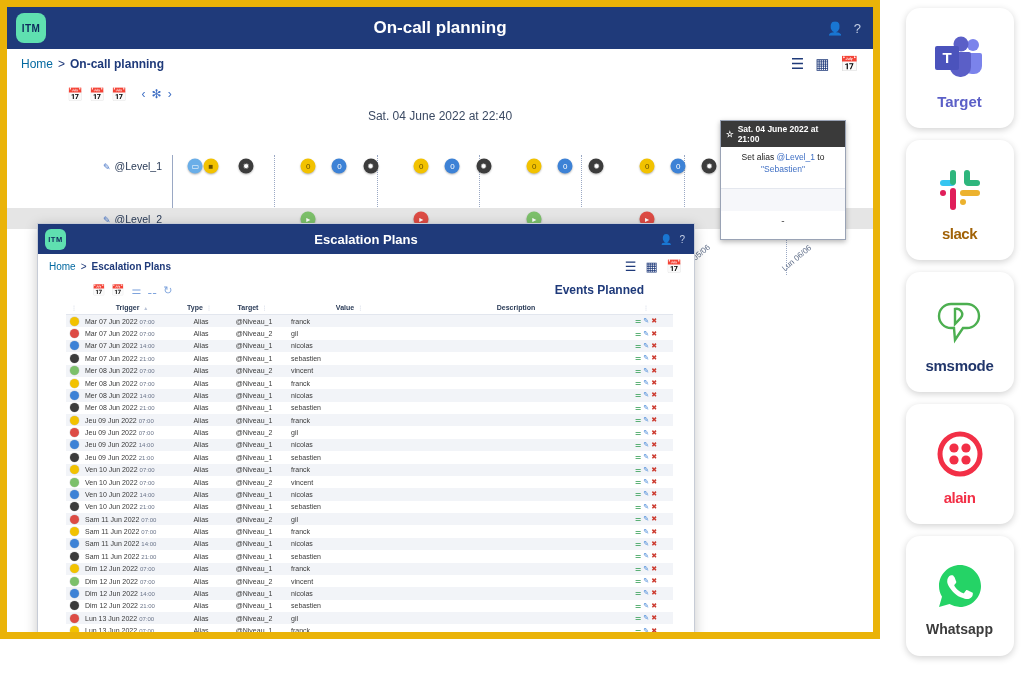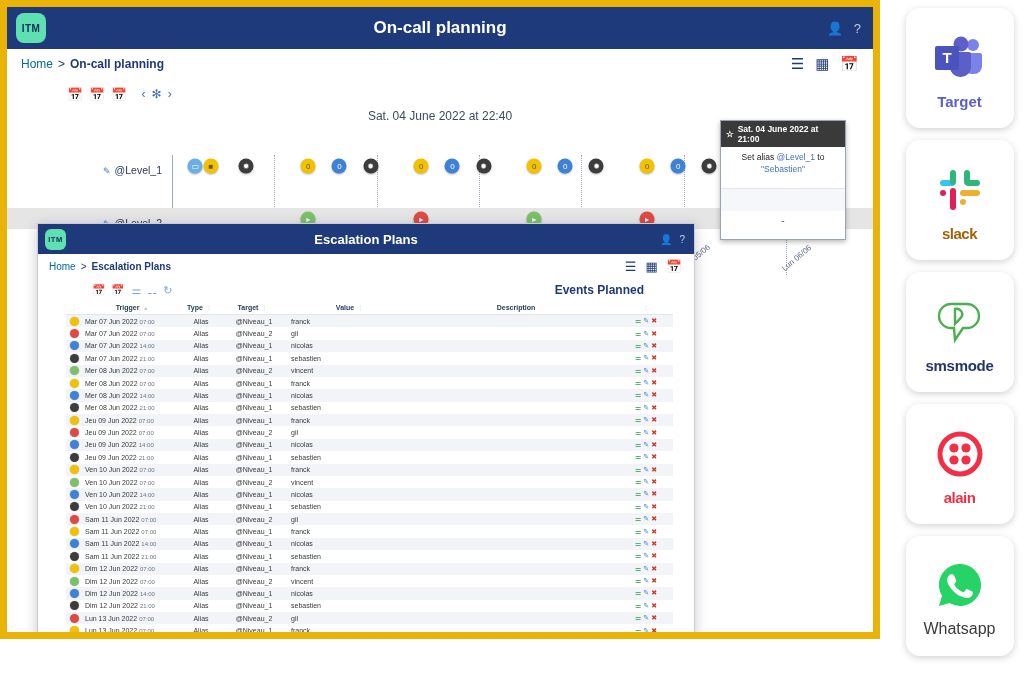--- a/index.html
+++ b/index.html
@@ -49,21 +49,21 @@
   .cal-icons{display:flex;gap:6px;align-items:center;color:#7fa4dd;font-size:13px;}
   .nav-arrows{display:flex;gap:6px;align-items:center;margin-left:14px;
     color:#3f6fc4;font-size:12px;}
   .planning-range{
     margin-left:auto;color:#1f3a7a;font-weight:bold;font-size:12px;
     padding-right:40px;
   }
   .now-label{text-align:center;font-size:12px;color:#3b4a63;margin-top:2px;}
   
   #timeline{position:relative;margin-top:6px;height:120px;}
-  .tl-row{height:21px;display:flex;align-items:flex-end;position:relative;margin-top:32px;}
+  .tl-row{height:21px;display:flex;align-items:center;position:relative;margin-top:32px;}
   .tl-row.alt{background:#e5e5e5;}
   .tl-label{
     width:165px;text-align:right;padding-right:10px;box-sizing:border-box;
     font-size:10.5px;color:#2a3b57;white-space:nowrap;
   }
   .tl-label .pencil{color:#3f6fc4;margin-right:4px;font-size:9px;}
   .tl-track{flex:1;position:relative;height:21px;}
   .vline{position:absolute;top:0;bottom:0;width:0;border-left:1px dotted #9aa8c4;}
   .vline.solid{border-left:1px solid #9aa8c4;}
   .ev{
@@ -176,21 +176,21 @@
     width:108px;height:120px;background:#fff;border-radius:14px;
     box-shadow:0 2px 7px rgba(0,0,0,.18);
     display:flex;flex-direction:column;align-items:center;justify-content:center;gap:4px;
   }
   .app-card .glyph{height:62px;display:flex;align-items:center;justify-content:center;}
   .app-card .cap{font-size:15px;font-weight:bold;}
   .cap.teams{color:#5b5fc7;}
   .cap.slack{color:#a16207;letter-spacing:-.5px;}
   .cap.smsmode{color:#21366b;letter-spacing:-.3px;}
   .cap.twilio{color:#f22f46;letter-spacing:-.5px;}
-  .cap.whatsapp{color:#3b3b3b;font-weight:normal;font-size:16px;}
+  .cap.whatsapp{color:#3b3b3b;font-weight:bold;font-size:14px;}
 </style>
 </head>
 <body>
 
 <div id="app-window">
 
   <div class="titlebar">
     <div class="logo-badge">ITM</div>
     <div class="titlebar-title">On-call planning</div>
     <div class="titlebar-right">

